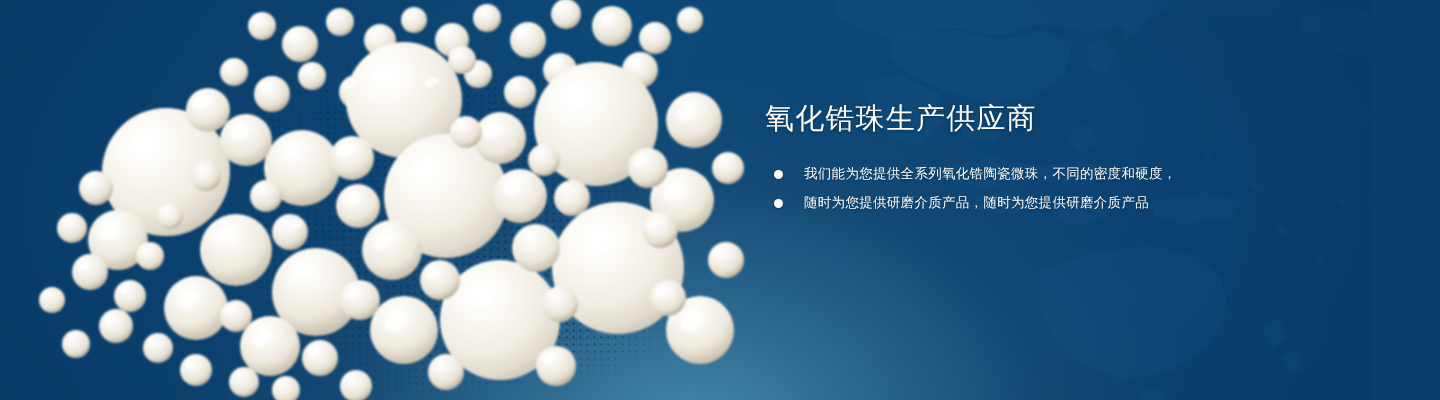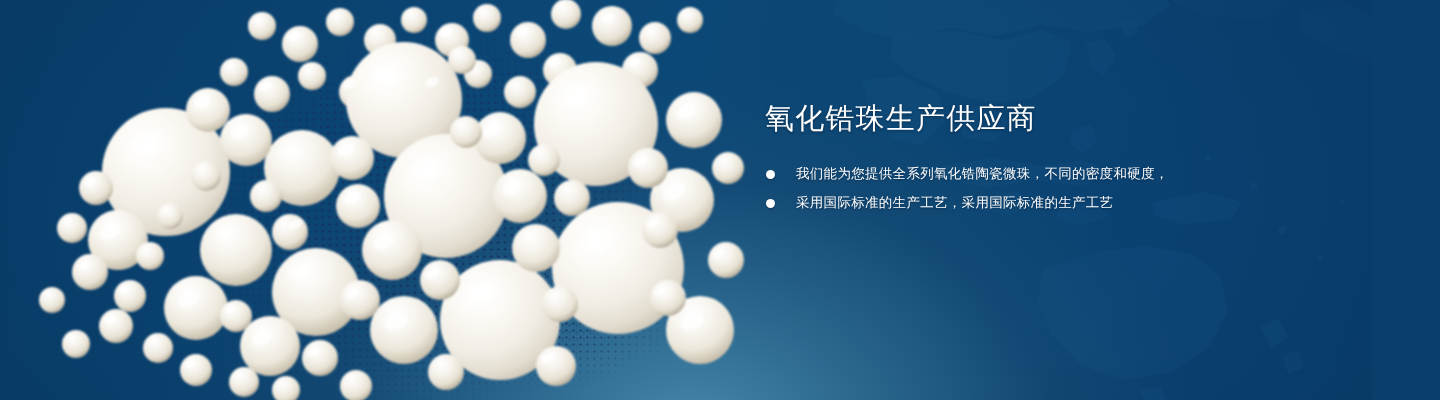--- a/index.html
+++ b/index.html
@@ -107,21 +107,21 @@
     font-size: 29px;
     font-weight: 400;
     letter-spacing: 1.2px;
     line-height: 1;
     margin: 0 0 30px 0;
     text-shadow: 0 1px 3px rgba(0,10,30,0.45);
     white-space: nowrap;
   }
   .bullets {
     list-style: none;
-    margin: 0;
+    margin: 8px;
     padding: 0;
   }
   .bullet-row {
     position: relative;
     padding-left: 31px;
     margin-bottom: 7px;
     color: #ffffff;
     font-size: 13.5px;
     line-height: 22px;
     letter-spacing: 0.3px;
@@ -391,19 +391,19 @@
     <ul class="bullets">
 
       <li class="bullet-row">
         <span class="dot"></span>
         <span class="bline">我们能为您提供全系列氧化锆陶瓷微珠，不同的密度和硬度，</span>
       </li>
 
 
       <li class="bullet-row">
         <span class="dot"></span>
-        <span class="bline">采用国际标准的生产工艺，采用国际标准的生产工艺</span>
+        <span class="bline">随时为您提供研磨介质产品，随时为您提供研磨介质产品</span>
       </li>
 
     </ul>
   </div>
 
 </div>
 
 </body></html>

